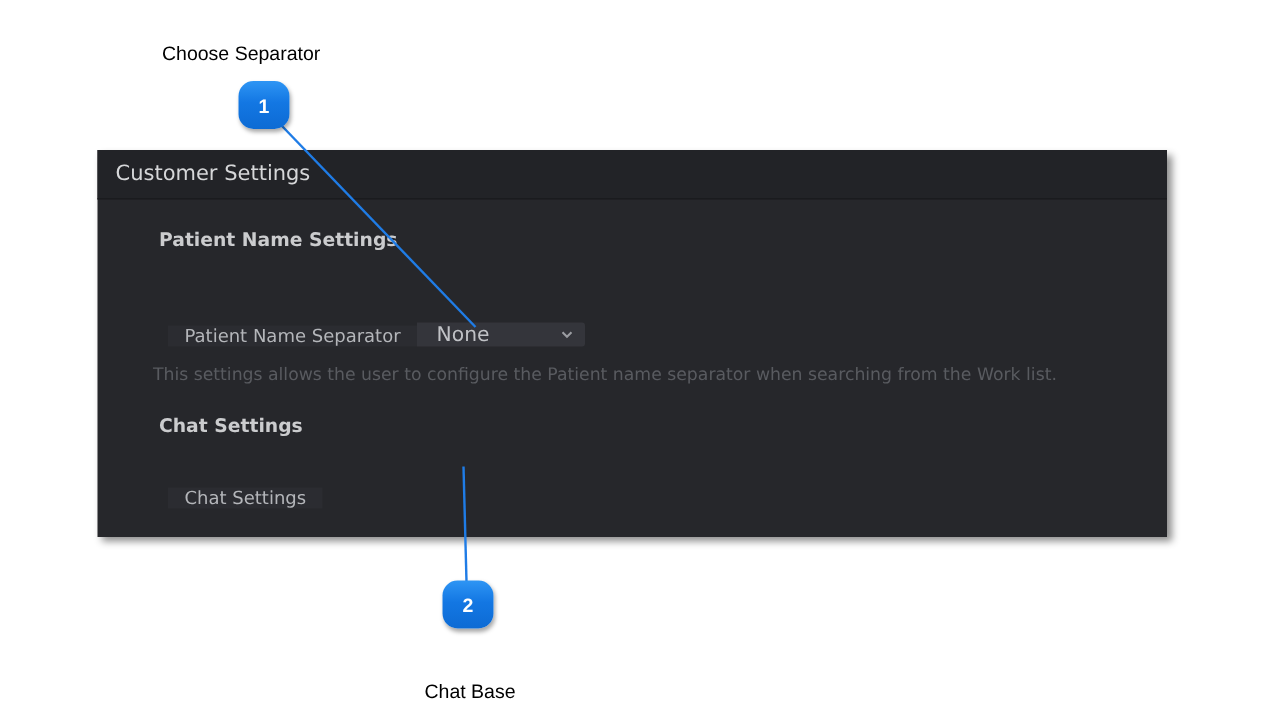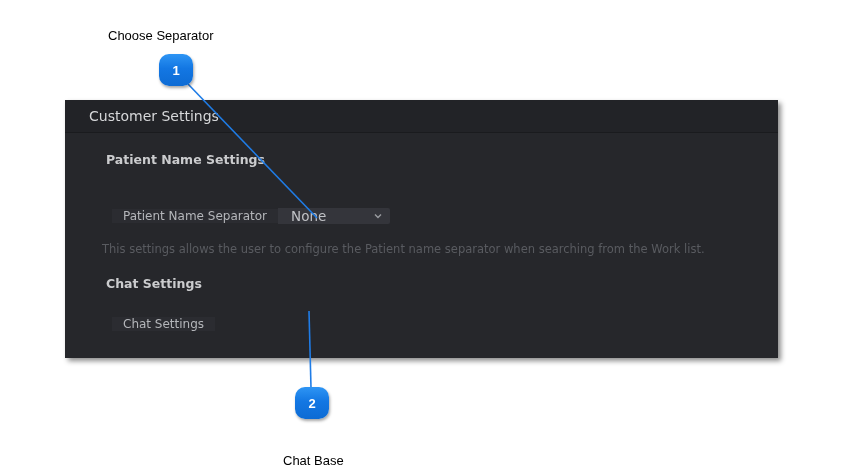--- a/index.html
+++ b/index.html
@@ -39,31 +39,31 @@
     box-shadow:3px 3px 5px rgba(0,0,0,0.45);
     font-family:"DejaVu Sans", sans-serif;
     z-index:1;
   }
   .panel-header{
     height:32px;background:#222327;
     border-bottom:1px solid #1a1b1e;
     display:flex;align-items:center;
   }
   .panel-title{
-    padding-left:24px;
+    padding-left:12px;
     font-size:14px;color:#d6d7d9;
   }
   .section-heading{
     position:absolute;left:41px;
     font-size:12.5px;font-weight:bold;color:#cbccce;
     white-space:nowrap;
   }
   .field-row{
     position:absolute;left:47px;height:31px;
-    display:inline-flex;align-items:center;
+    display:inline-flex;align-items:flex-end;
     border-radius:2px;overflow:visible;
   }
   .field-label{
     background:#2b2c31;
     display:flex;align-items:center;
     padding:0 11px;
     font-size:12px;color:#b4b6ba;
     white-space:nowrap;
   }
   .field-select{

